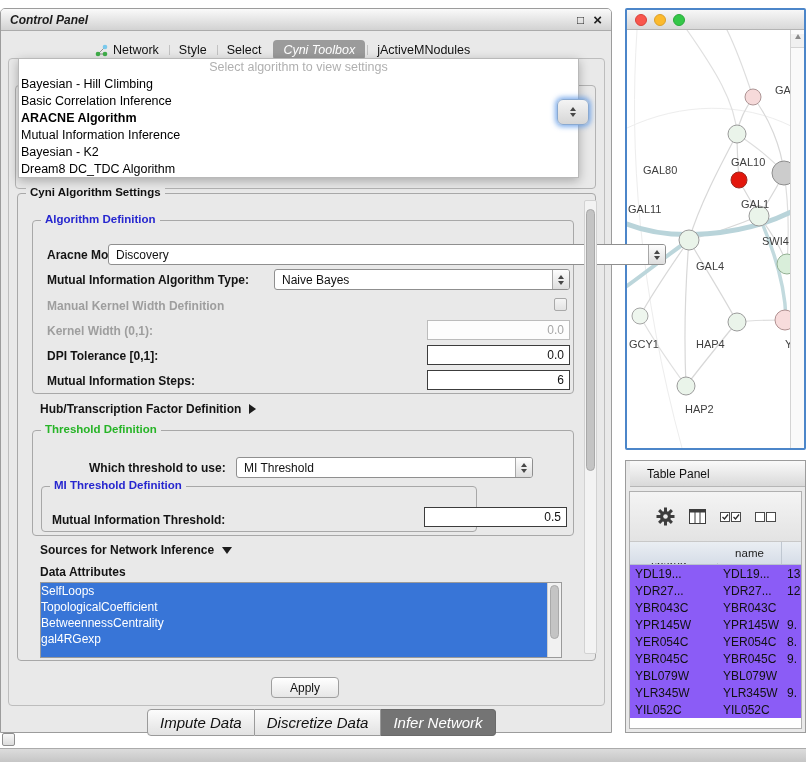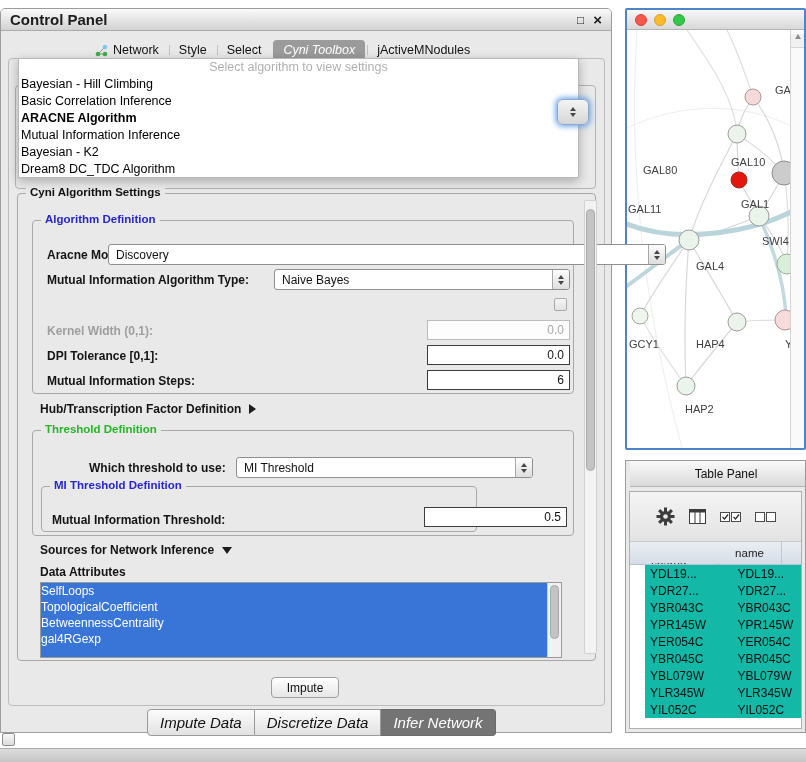--- a/index.html
+++ b/index.html
@@ -6,21 +6,21 @@
   .screen{position:relative;width:806px;height:762px;background:#fff;overflow:hidden;
           font-family:"Liberation Sans",sans-serif;-webkit-font-smoothing:antialiased;}
 
   
   .cp{position:absolute;left:0;top:8px;width:612px;height:725px;background:#e9e9e9;
       border:1px solid #9c9c9c;border-radius:5px 5px 0 0;box-sizing:border-box;}
   .cp-titlebar{position:absolute;left:0;top:0;right:0;height:22px;
       background:linear-gradient(#fafafa,#d2d2d2);border-bottom:1px solid #ababab;
       border-radius:4px 4px 0 0;display:flex;align-items:center;justify-content:space-between;
       padding:0 9px;box-sizing:border-box;}
-  .cp-title{font-size:15px;font-weight:bold;color:#1c1c1c;}
+  .cp-title{font-size:12px;font-weight:bold;color:#1c1c1c;font-style:italic;}
   .winbtns{display:flex;gap:9px;align-items:center;}
   .winbtn{font-size:12px;color:#222;line-height:1;}
   .winbtn.close{font-weight:bold;font-size:15px;}
 
   .cp-tabs{position:absolute;left:84px;top:28px;height:26px;display:flex;align-items:center;}
   .cp-tab{position:relative;display:flex;align-items:center;gap:5px;padding:3px 10px;
       font-size:12.5px;color:#111;white-space:nowrap;}
   .cp-tab:not(:first-child)::before{content:"";position:absolute;left:0;top:5px;bottom:5px;width:1px;background:#c2c2c2;}
   .cp-tab.active{background:#9b9b9b;color:#fff;border-radius:4px;margin:0 2px;font-style:italic;}
   .cp-tab.active::before{display:none;}
@@ -119,33 +119,33 @@
   .net-scrollbar{position:absolute;right:0;top:20px;bottom:0;width:13px;background:#fafafa;border-left:1px solid #d4d4d4;}
   .net-scroll-btn{width:13px;height:13px;background:#f0f0f0;border-bottom:1px solid #d4d4d4;}
   .net-scroll-btn::after{content:"";display:block;margin:4px auto 0;width:0;height:0;
       border-left:3.5px solid transparent;border-right:3.5px solid transparent;border-bottom:5px solid #8a8a8a;}
 
   
   .tpwin{position:absolute;left:625px;top:460px;width:181px;height:273px;background:#e9e9e9;
       border:1px solid #9c9c9c;box-sizing:border-box;overflow:hidden;}
   .tp-titlebar{position:absolute;left:4px;top:0;right:0;height:26px;
       background:linear-gradient(#fafafa,#d9d9d9);border-bottom:1px solid #b6b6b6;
-      display:flex;align-items:center;padding-left:17px;font-size:12px;color:#111;box-sizing:border-box;justify-content:center;}
+      display:flex;align-items:center;padding-left:17px;font-size:12px;color:#111;box-sizing:border-box;}
   .tp-body{position:absolute;left:3px;top:30px;right:3px;bottom:3px;background:#fff;
       border:1px solid #b0b0b0;box-sizing:border-box;}
   .tp-toolbar{height:50px;background:linear-gradient(#f4f4f4,#e3e3e3);border-bottom:1px solid #c8c8c8;
       display:flex;align-items:center;gap:14px;padding-left:26px;box-sizing:border-box;}
   .tb-icon{display:flex;align-items:center;}
   .tp-header{display:flex;height:22px;background:linear-gradient(#eaeef3,#d6dde8);
       border-bottom:1px solid #b9c2cc;font-size:11.5px;color:#222;}
   .tp-hcell{box-sizing:border-box;border-right:1px solid #bfc7d1;display:flex;align-items:center;justify-content:center;overflow:hidden;white-space:nowrap;}
   .tp-hcell:nth-child(1){width:88px;margin-top:21px;}
   .tp-hcell:nth-child(2){width:64px;}
   .tp-hcell:nth-child(3){flex:1;border-right:none;}
-  .tp-row{display:flex;height:17px;align-items:center;font-size:12px;color:#111;background:#14b8a6;margin-left:15px;}
+  .tp-row{display:flex;height:17px;align-items:center;font-size:12px;color:#111;background:#8b5cf6;}
   .tp-cell{box-sizing:border-box;padding-left:5px;overflow:hidden;white-space:nowrap;}
   .tp-cell:nth-child(1){width:88px;}
   .tp-cell:nth-child(2){width:64px;}
   .tp-cell:nth-child(3){flex:1;}
 
   
   .bottom-strip{position:absolute;left:0;top:748px;width:806px;height:14px;
       background:linear-gradient(#dcdcdc,#c6c6c6);border-top:1px solid #ababab;box-sizing:border-box;}
   .mini-icon{position:absolute;left:2px;top:733px;width:13px;height:13px;border:1px solid #8f8f8f;
       background:linear-gradient(#f8f8f8,#dcdcdc);border-radius:2px;box-sizing:border-box;}
@@ -225,20 +225,21 @@
 
         <span class="lbl" style="left:14px;top:52px">Mutual Information Algorithm Type:</span>
         <div class="combo" style="left:241px;top:48px;width:296px;height:21px">
           <span class="combo-text">Naive Bayes</span>
           <span class="combo-stepper">
             <span class="tri-up"></span>
               <span class="tri-down"></span>
             </span>
         </div>
 
+        <span class="lbl disabled" style="left:14px;top:78px">Manual Kernel Width Definition</span>
         <span class="checkbox" style="left:521px;top:77px"></span>
 
         <span class="lbl disabled" style="left:14px;top:103px">Kernel Width (0,1):</span>
         <div class="numfield disabled" style="left:394px;top:99px;width:143px;height:20px">0.0</div>
 
         <span class="lbl" style="left:14px;top:128px">DPI Tolerance [0,1]:</span>
         <div class="numfield dark" style="left:394px;top:124px;width:143px;height:20px">0.0</div>
 
         <span class="lbl" style="left:14px;top:153px">Mutual Information Steps:</span>
         <div class="numfield dark" style="left:394px;top:149px;width:143px;height:20px">6</div>
@@ -286,21 +287,21 @@
         <div class="list-scrollbar">
           <div class="list-thumb"></div>
         </div>
       </div>
 
       <div class="settings-scrollbar">
         <div class="settings-thumb"></div>
       </div>
     </div>
 
-    <button class="apply">Impute</button>
+    <button class="apply">Apply</button>
 
     <div class="bottom-tabs">
         <span class="bt-tab">Impute Data</span>
         <span class="bt-tab">Discretize Data</span>
         <span class="bt-tab active">Infer Network</span>
       </div>
   </div>
 
   <div class="netwin">
     <div class="net-titlebar">

